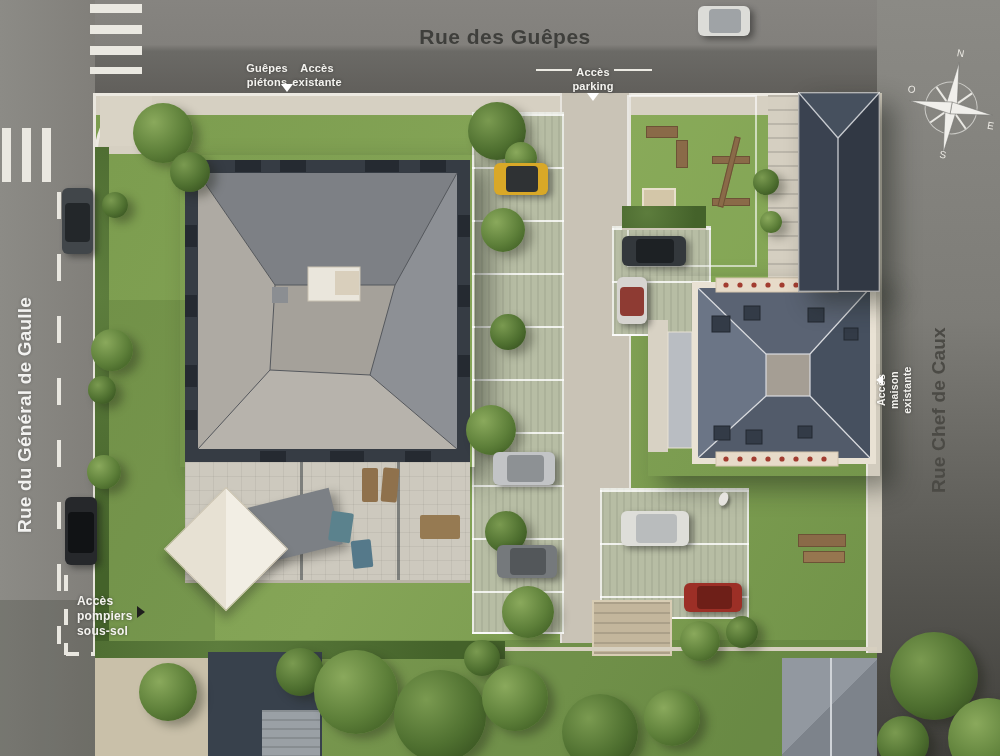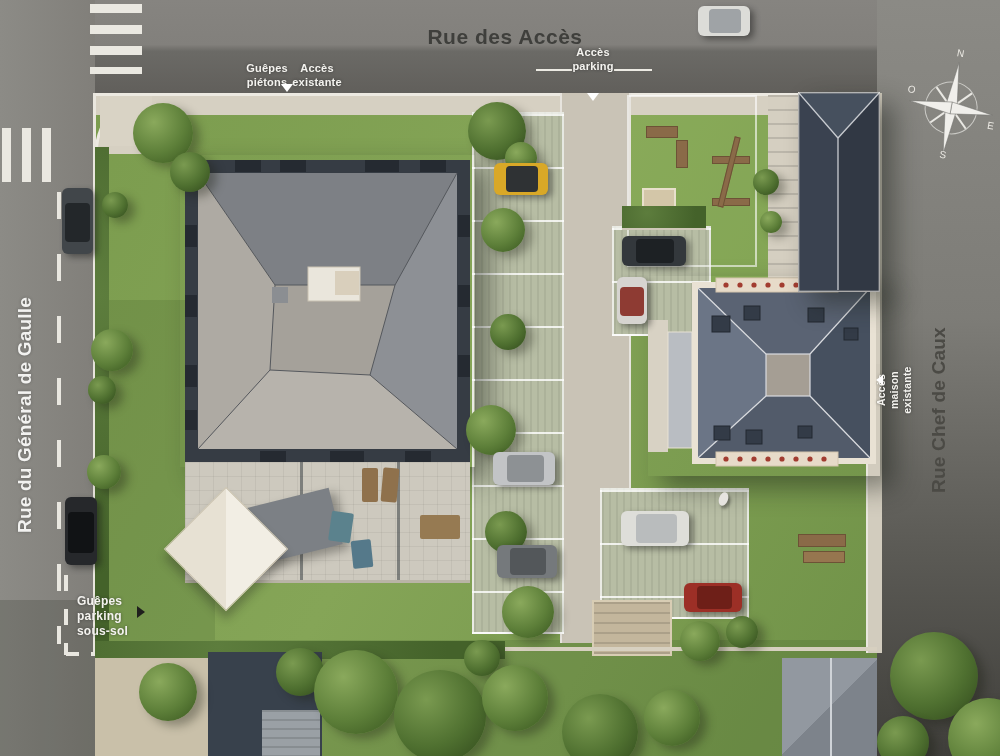--- a/index.html
+++ b/index.html
@@ -114,21 +114,21 @@
     text-align:center;text-shadow:0 0 3px rgba(40,40,40,.6);letter-spacing:.2px;}
   .street-top{left:380px;top:24px;width:250px;font-size:21px;font-weight:bold;color:#3f3f3c;
     text-shadow:none;letter-spacing:.5px;}
   .vrot{transform:rotate(-90deg);}
   .street-left{left:-117px;top:395px;width:300px;height:40px;font-size:19px;color:#f2f2f0;
     text-shadow:0 0 3px rgba(40,40,40,.4);}
   .street-right{left:817px;top:390px;width:260px;height:40px;font-size:19px;color:#4b4a45;
     text-shadow:none;}
   .lbl-pietons{left:240px;top:62px;width:54px;}
   .lbl-pompiers{left:288px;top:62px;width:58px;}
-  .lbl-parking{left:563px;top:46px;width:60px;}
+  .lbl-parking{left:563px;top:66px;width:60px;}
   .lbl-maison{left:867px;top:366px;width:64px;height:48px;font-size:10.5px;}
   .lbl-soussol{left:77px;top:594px;width:58px;text-align:left;font-size:12px;}
   .arr{position:absolute;width:0;height:0;}
   .arr-down{border-left:6px solid transparent;border-right:6px solid transparent;border-top:8px solid #fff;}
   .arr-left{border-top:5px solid transparent;border-bottom:5px solid transparent;border-right:7px solid #fff;}
   .arr-right-dark{border-top:6px solid transparent;border-bottom:6px solid transparent;border-left:8px solid #1f1f1d;}
 </style>
 </head>
 <body>
 
@@ -376,27 +376,27 @@
         <polygon points="4,62 46,56 46,68"></polygon>
     </g>
     <g fill="#eceae4" font-size="10" font-family="Liberation Sans, sans-serif" text-anchor="middle">
       <text x="46" y="10">N</text>
       <text x="88" y="76">E</text>
       <text x="46" y="113">S</text>
       <text x="4" y="54">O</text>
     </g>
   </svg>
 
-  <div class="lbl street-top">Rue des Accès</div>
+  <div class="lbl street-top">Rue des Guêpes</div>
   <div class="lbl vrot street-left">Rue du Général de Gaulle</div>
   <div class="lbl vrot street-right">Rue Chef de Caux</div>
 
   <div class="lbl lbl-pietons">Guêpes piétons</div>
   <div class="lbl lbl-pompiers">Accès existante</div>
   <div class="arr arr-down" style="left:281px;top:84px;"></div>
   <div class="lbl lbl-parking">Accès parking</div>
   <div class="arr arr-down" style="left:587px;top:93px;"></div>
   <div class="lbl vrot lbl-maison">Accès maison existante</div>
   <div class="arr arr-left" style="left:876px;top:375px;"></div>
-  <div class="lbl lbl-soussol">Guêpes parking sous-sol</div>
+  <div class="lbl lbl-soussol">Accès pompiers sous-sol</div>
   <div class="arr arr-right-dark" style="left:137px;top:606px;"></div>
 
 </div>
 
 </body></html>

